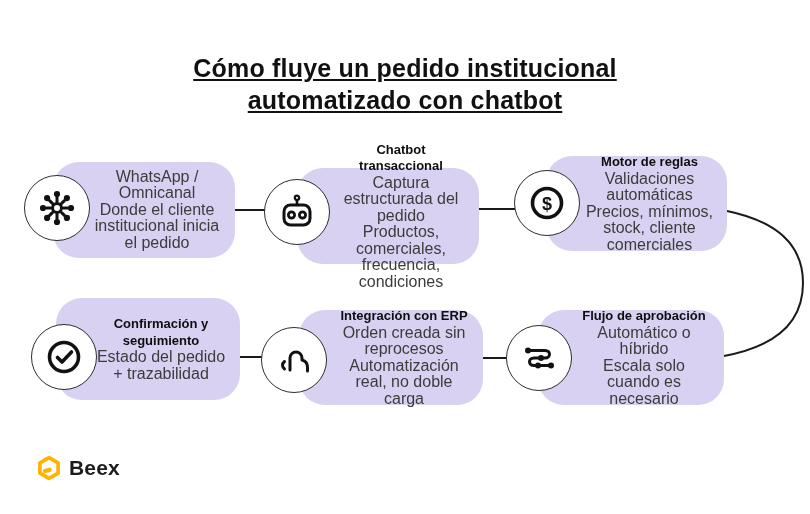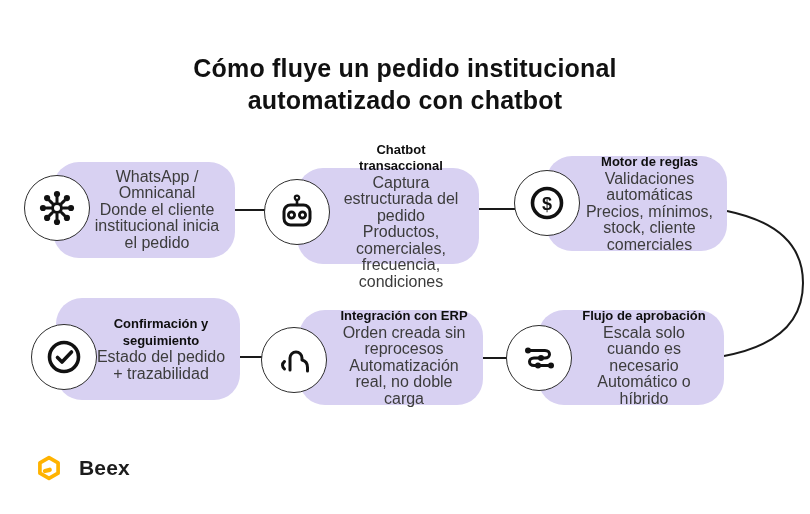--- a/index.html
+++ b/index.html
@@ -3,37 +3,37 @@
 <meta charset="utf-8">
 <style>
   html,body{margin:0;padding:0;background:#fff;}
   .canvas{
     position:relative;width:810px;height:514px;background:#ffffff;overflow:hidden;
     font-family:"Liberation Sans","DejaVu Sans",sans-serif;color:#1b1b1b;
   }
   .connectors{position:absolute;left:0;top:0;width:810px;height:514px;}
   .title{
     position:absolute;left:0;top:52px;width:810px;text-align:center;
-    font-size:25px;font-weight:700;line-height:32px;color:#111111;letter-spacing:.2px;
+    font-size:25px;font-weight:700;line-height:32px;color:#111111;letter-spacing:.2px;text-decoration:underline;
   }
   .card{
     position:absolute;background:#d8d1f2;border-radius:26px;
     display:flex;flex-direction:column;justify-content:center;align-items:center;
     padding:6px 12px 6px 38px;box-sizing:border-box;text-align:center;
   }
   .card-title{font-size:13px;font-weight:700;color:#0e0e0e;line-height:16.5px;}
   .card-line{font-size:16px;font-weight:400;color:#3c3c3c;line-height:16.5px;}
   .icon-circle{
     position:absolute;width:66px;height:66px;border-radius:50%;
     background:#ffffff;border:1.2px solid #2d2d2d;box-sizing:border-box;
     display:flex;align-items:center;justify-content:center;
   }
   .icon-circle svg{display:block;}
   .logo{
-    position:absolute;left:36px;top:455px;display:flex;align-items:center;gap:17px;
+    position:absolute;left:36px;top:455px;display:flex;align-items:center;gap:7px;
   }
   .logo-text{font-size:21px;font-weight:700;color:#1c1c1c;letter-spacing:.2px;}
   .stroke-icon{stroke:#111111;fill:none;stroke-linecap:round;stroke-linejoin:round;}
   .fill-icon{fill:#111111;stroke:none;}
 </style>
 </head>
 <body>
 
 <div class="canvas">
 
@@ -73,22 +73,22 @@
   </div>
 
   <div class="card" style="left:299px;top:310px;width:184px;height:95px">
     <div class="card-title">Integración con ERP</div>
     <div class="card-line">Orden creada sin reprocesos</div>
     <div class="card-line">Automatización real, no doble carga</div>
   </div>
 
   <div class="card" style="left:538px;top:310px;width:186px;height:95px">
     <div class="card-title">Flujo de aprobación</div>
+    <div class="card-line">Automático o híbrido</div>
     <div class="card-line">Escala solo cuando es necesario</div>
-    <div class="card-line">Automático o híbrido</div>
   </div>
 
   <div class="icon-circle" style="left:24px;top:175px">
     <svg width="40" height="40" viewBox="-20 -20 40 40">
       <circle r="4.5" class="stroke-icon" stroke-width="3"></circle>
       <g class="stroke-icon" stroke-width="3">
         <g>
             <line x1="6.5" y1="0" x2="10.5" y2="0"></line>
           </g>
         <g transform="rotate(45)">

